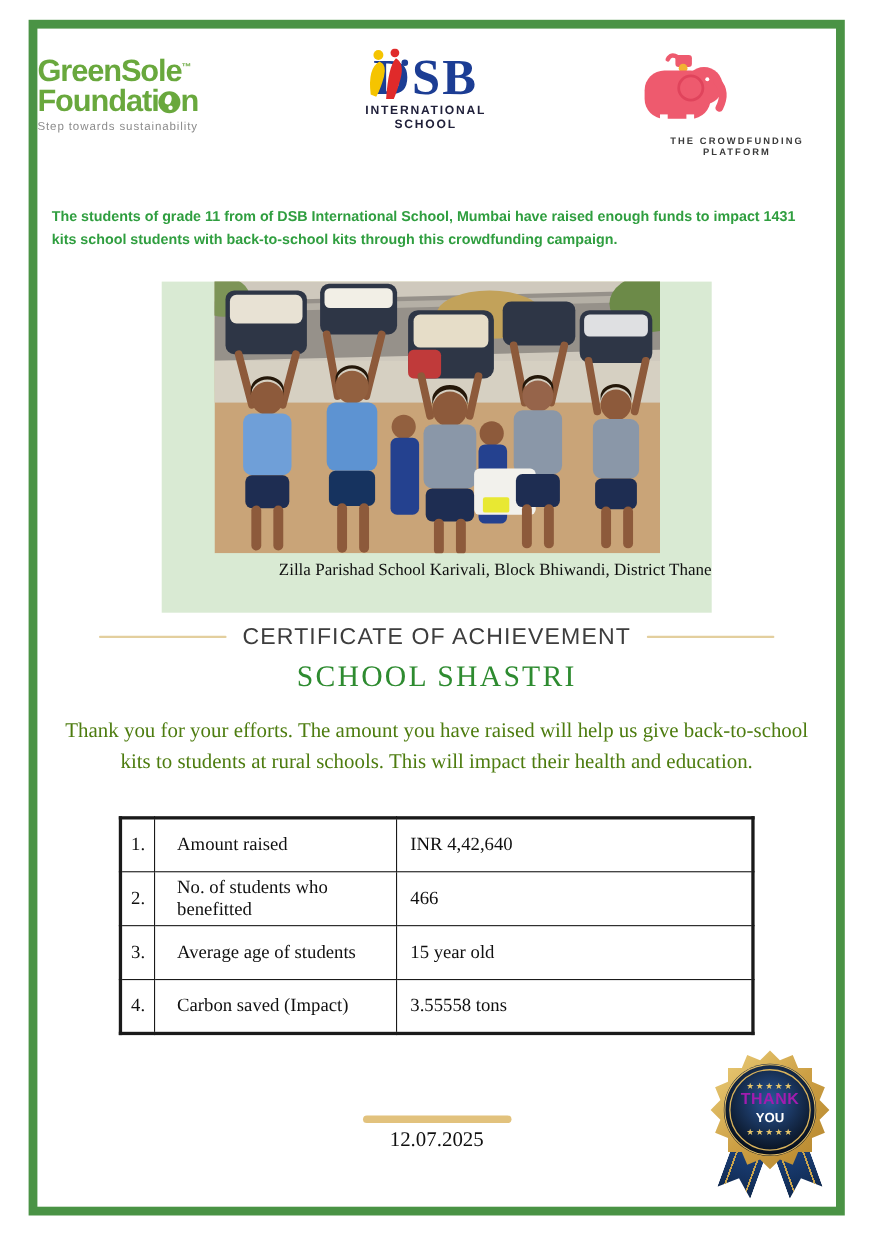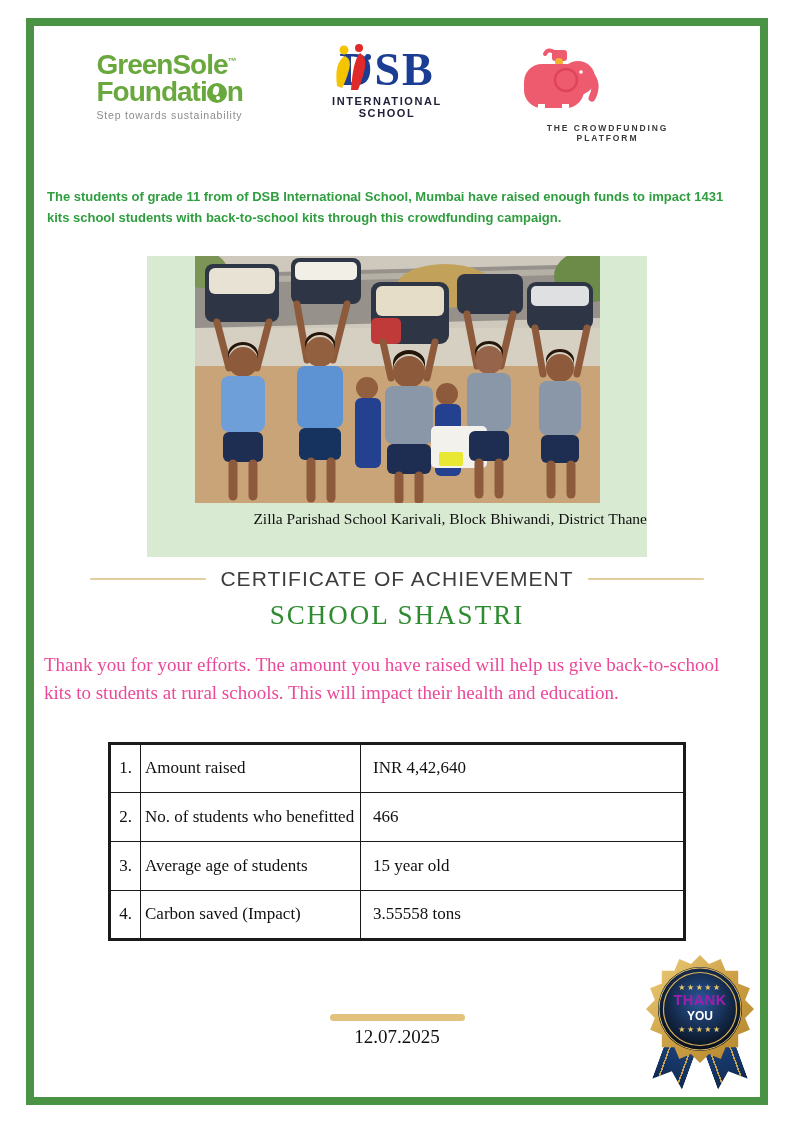--- a/index.html
+++ b/index.html
@@ -1,21 +1,21 @@
 <!DOCTYPE html>
 <html><head>
 <meta charset="utf-8">
 <style>
   * { margin:0; padding:0; box-sizing:border-box; }
   body { background:#ffffff; font-family:"Liberation Sans", sans-serif; }
   .page { position:relative; width:794px; height:1123px; background:#fff; overflow:hidden; margin:0 auto; }
   .frame { position:absolute; left:26px; right:26px; top:18px; bottom:18px; border:8px solid #4a9345; }
 
   
-  .logos { display:flex; justify-content:center; align-items:flex-start; gap:48px; margin-top:20px; }
+  .logos { display:flex; justify-content:space-between; align-items:flex-start; gap:48px; margin-top:20px; }
 
   .logo-gs { width:160px; padding-top:6px; }
   .gs-line1, .gs-line2 { font-size:28px; color:#69a83d; font-weight:bold; letter-spacing:-1px; line-height:0.95; font-family:"Liberation Sans", sans-serif; }
   .gs-tm { font-size:9px; vertical-align:super; letter-spacing:0; }
   .gs-foot { display:inline-block; width:20px; height:20px; border-radius:50%; background:#69a83d; position:relative; vertical-align:-2px; }
   .gs-foot::before { content:""; position:absolute; left:6px; top:3px; width:6px; height:9px; border-radius:50% 50% 45% 45%; background:#ffffff; transform:rotate(14deg); }
   .gs-foot::after { content:""; position:absolute; left:9px; top:13px; width:4px; height:4px; border-radius:50%; background:#ffffff; }
   .gs-tag { margin-top:4px; font-size:10.5px; color:#8c8c8c; letter-spacing:0.8px; }
 
   .logo-dsb { width:165px; text-align:center; padding-top:2px; }
@@ -37,25 +37,25 @@
   .photo-card { margin:27px auto 0; width:500px; height:301px; background:#d9ead3; text-align:right; }
   .photo-card svg.photo { display:block; margin:18px auto 0; }
   .photo-caption { margin-top:7px; font-family:"Liberation Serif", serif; font-size:15.5px; color:#111; }
 
   
   .cert-heading-row { margin-top:10px; display:flex; align-items:center; justify-content:center; gap:14px; }
   .rule { height:2px; width:116px; background:#e3cf9e; border-radius:1px; }
   .cert-heading { font-family:Liberation Sans, sans-serif; font-size:21px; color:#3d3d3d; letter-spacing:1px; white-space:nowrap; }
   .presented { margin-top:12px; text-align:center; font-size:10px; color:#474747; letter-spacing:4px; font-weight:bold; }
   .recipient { margin-top:9px; text-align:center; font-family:"Liberation Serif", serif; font-size:27px; color:#2e8b30; letter-spacing:2px; }
-  .message { margin:20px auto 0; width:706px; text-align:left; font-family:"Liberation Serif", serif; font-size:19px; color:#ec4899; line-height:1.5; }
+  .message { margin:20px auto 0; width:706px; text-align:center; font-family:"Liberation Serif", serif; font-size:19px; color:#4d7c0f; line-height:1.5; }
 
   
   .impact-table { margin:34px auto 0; border-collapse:collapse; width:578px; }
-  .impact-table td { border:1.6px solid #1a1a1a; font-family:"Liberation Serif", serif; font-size:17px; color:#101010; height:49px; padding:2px 4px; }
+  .impact-table td { border:1.6px solid #1a1a1a; font-family:"Liberation Serif", serif; font-size:17px; color:#101010; height:49px; padding:2px 20px; }
   .impact-table { border:3px solid #1a1a1a; }
   .impact-table td.num { width:31px; text-align:center; padding:2px 3px; }
   .impact-table td.label { width:220px; }
   .impact-table td.value { padding-left:12px; }
 
   
   .date-block { margin-top:73px; text-align:center; }
   .date-bar { width:135px; height:7px; background:#e2c27d; border-radius:4px; margin:0 auto; }
   .date-text { margin-top:5px; font-family:"Liberation Serif", serif; font-size:19px; color:#101010; }
 

